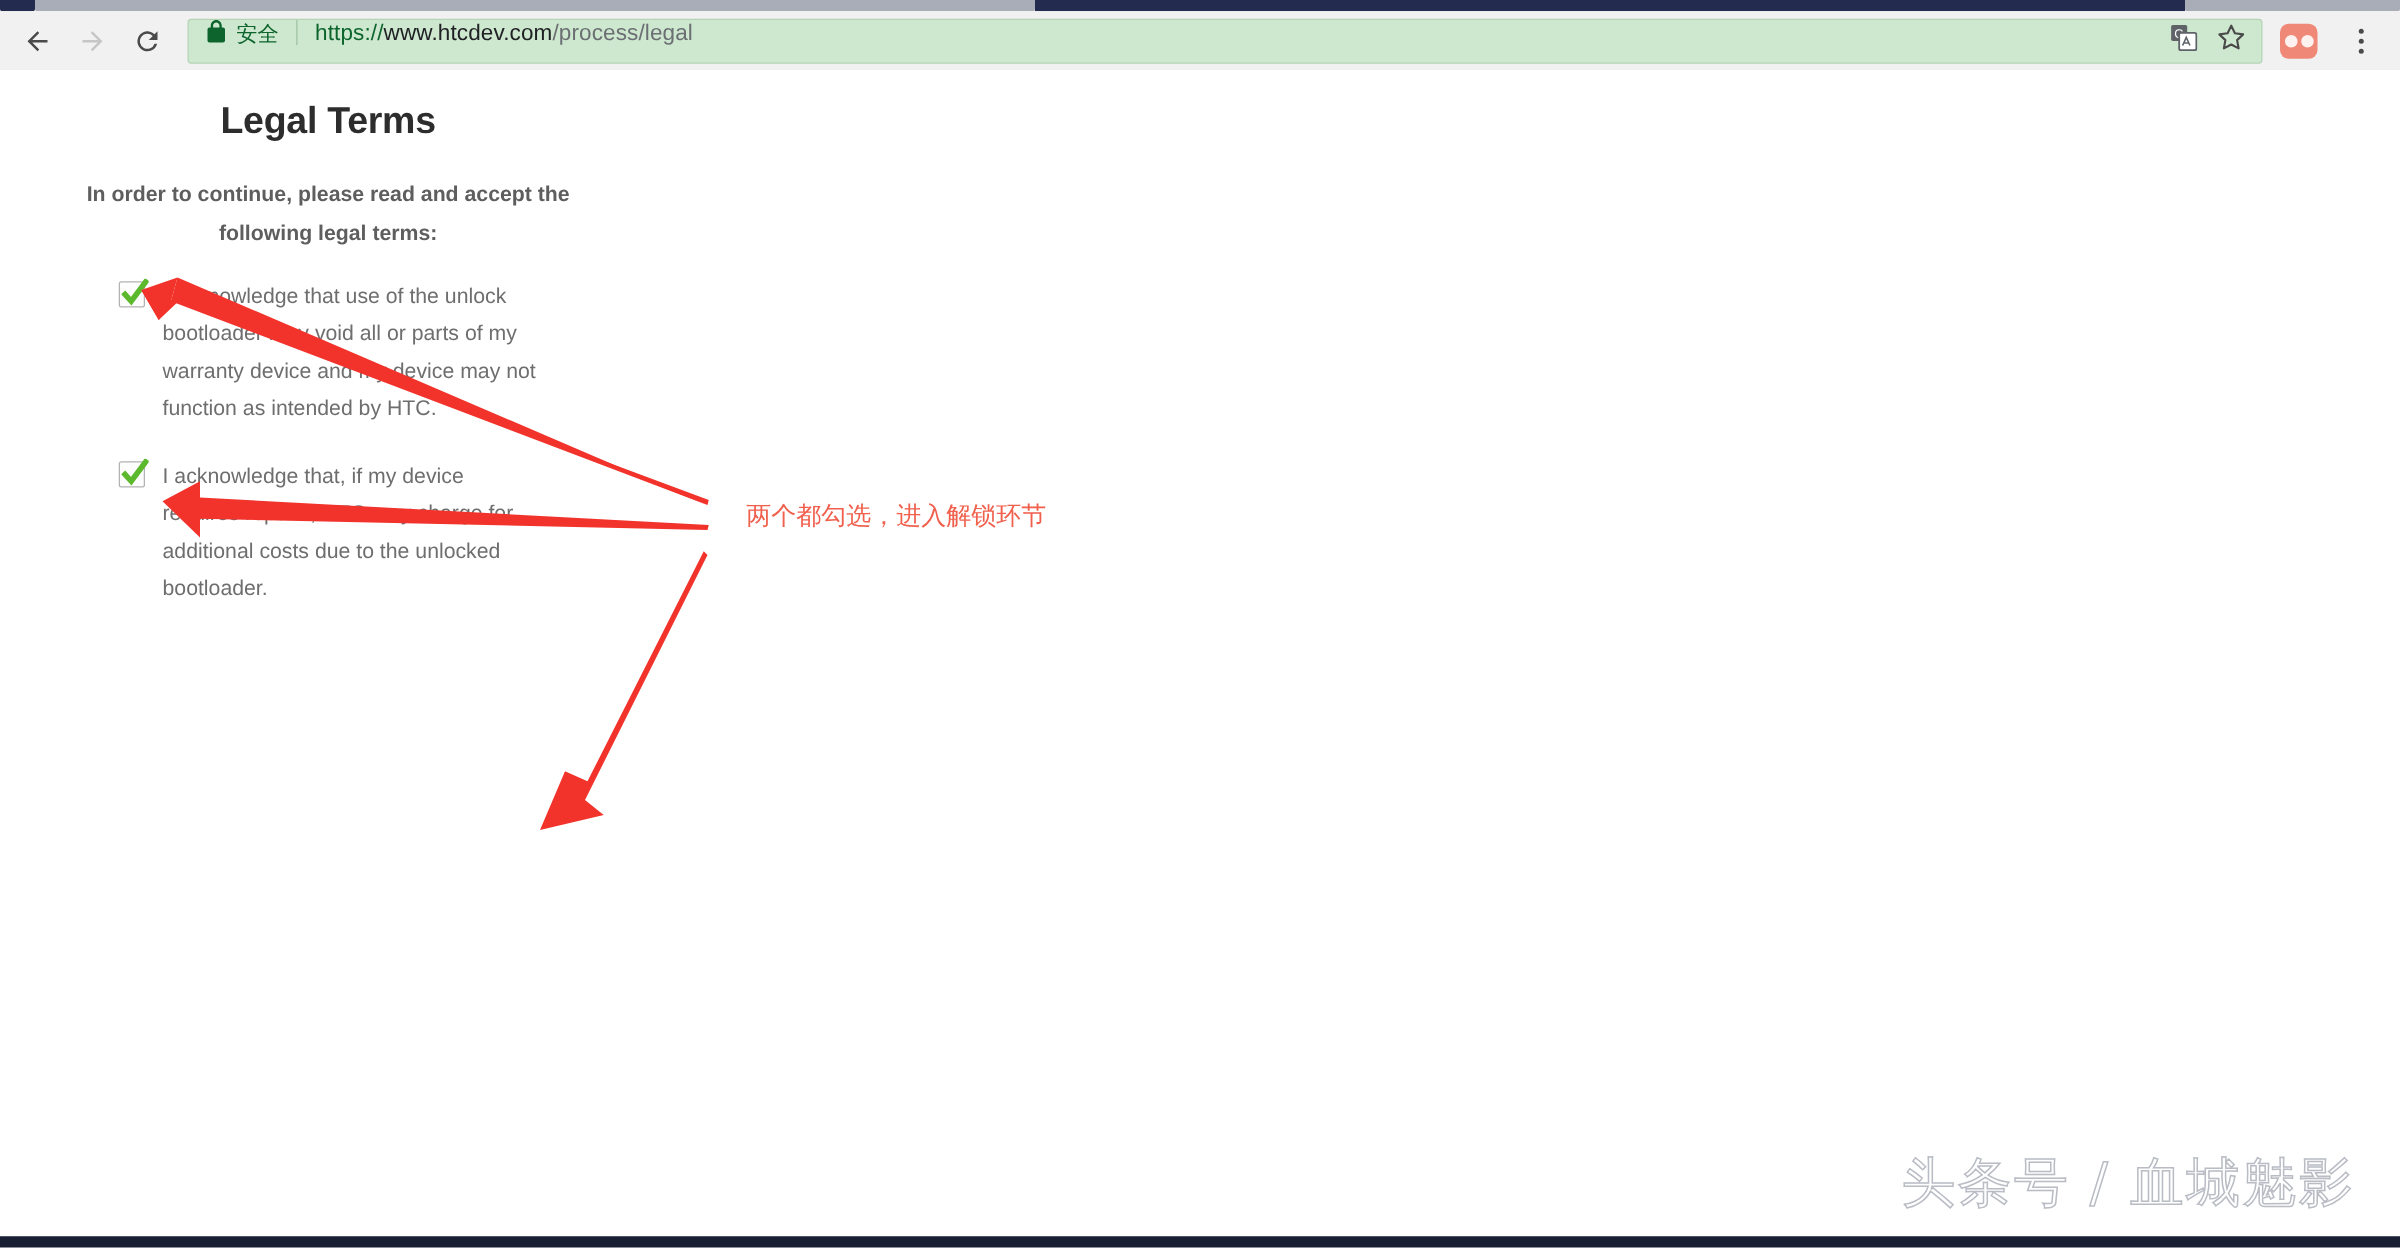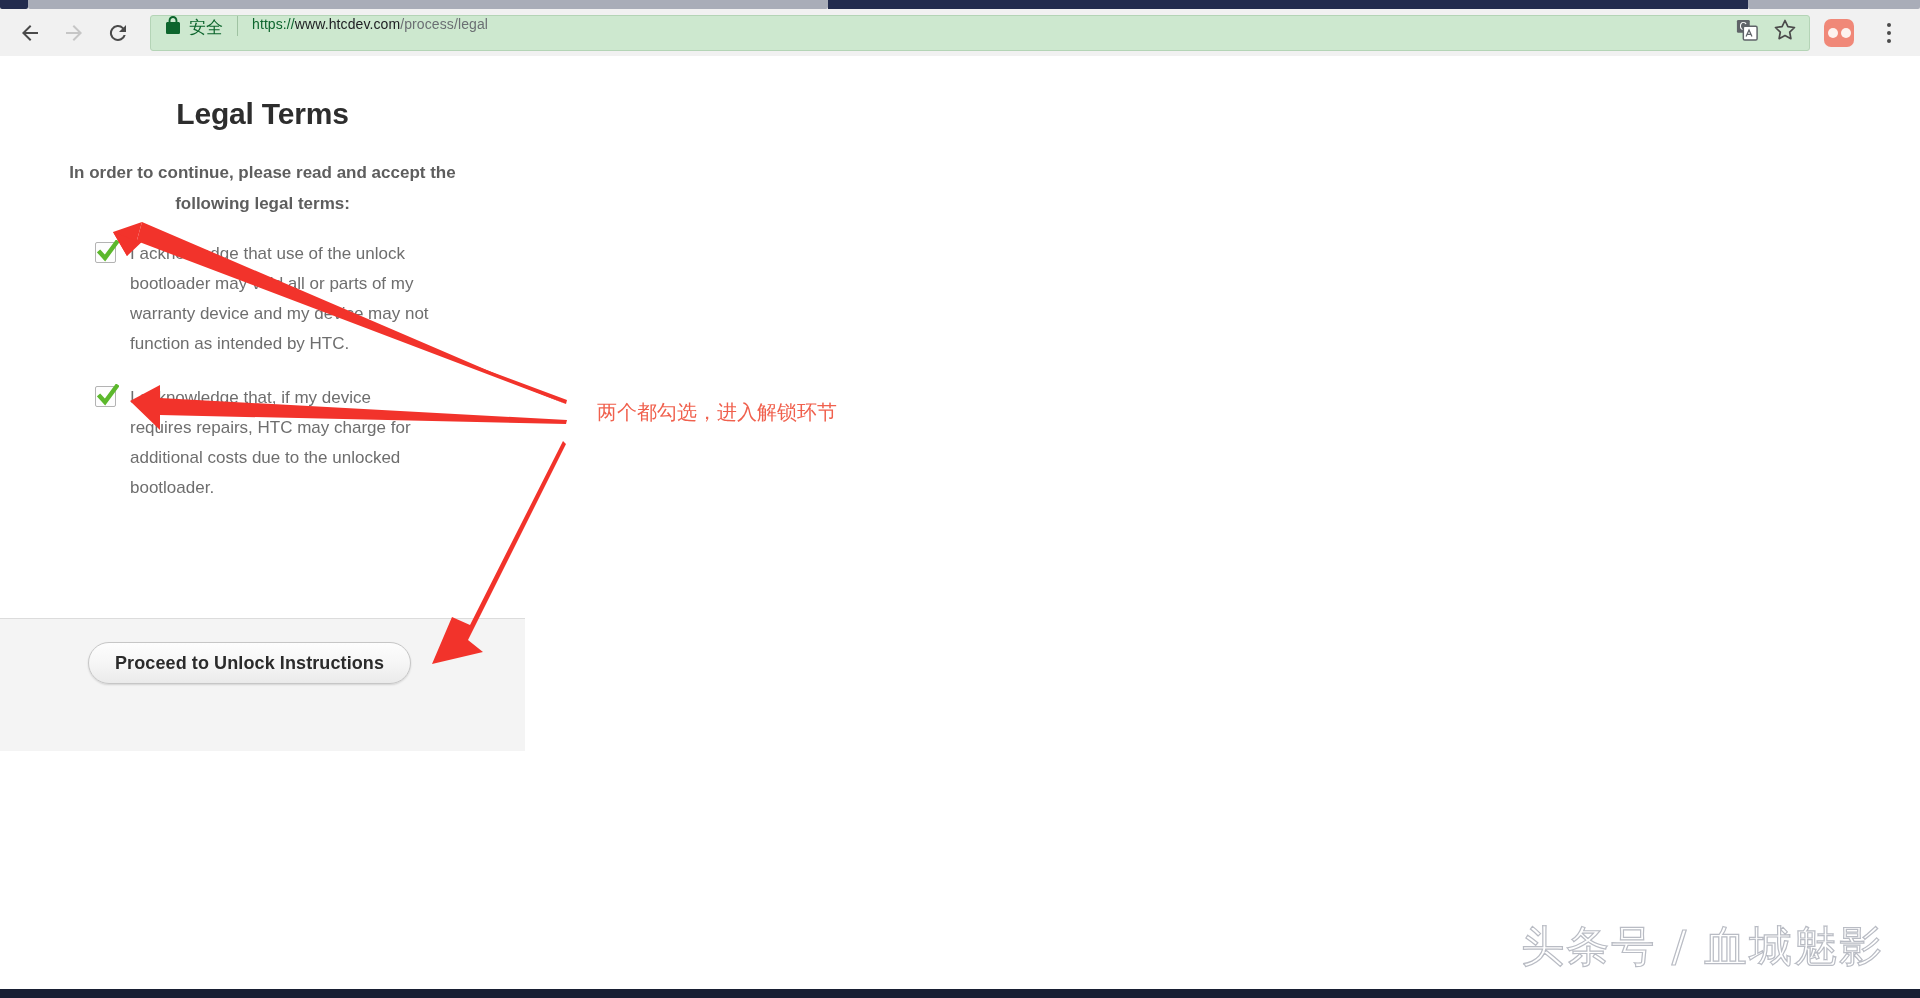--- a/index.html
+++ b/index.html
@@ -87,21 +87,21 @@
     flex: 0 0 auto;
   }
   .omni-divider {
     width: 1px;
     height: 20px;
     background: #9fc2a2;
     margin: 0 14px;
     flex: 0 0 auto;
   }
   .url-text {
-    font-size: 14px;
+    font-size: 18px;
     white-space: nowrap;
     overflow: hidden;
     flex: 1 1 auto;
     letter-spacing: 0.1px;
   }
   .url-scheme { color: #0d652d; }
   .url-host   { color: #202124; }
   .url-path   { color: #6b6f73; }
 
   .omni-actions {
@@ -151,21 +151,21 @@
     top: 0;
     width: 525px;
   }
 
   .page-title {
     text-align: center;
     font-size: 30px;
     font-weight: bold;
     color: #2d2d2d;
     margin: 0;
-    padding-top: 41px;
+    padding-top: 24px;
     letter-spacing: -0.2px;
   }
 
   .intro {
     text-align: center;
     font-size: 17px;
     font-weight: bold;
     color: #5e5e5e;
     line-height: 31px;
     margin: 26px auto 0 auto;
@@ -369,23 +369,20 @@
           <svg width="22" height="24" viewBox="0 0 22 24">
             <path d="M3 12.5l5 5.5L19.5 2.5" stroke="#5cb82c" stroke-width="4.4" fill="none" stroke-linecap="square"></path>
           </svg>
         </span>
         <span class="term-text">I acknowledge that, if my device requires repairs, HTC may charge for additional costs due to the unlocked bootloader.</span>
       </div>
 
     </div>
   </div>
 
-  <div class="footer-panel">
-    <button class="proceed-btn">Proceed to Unlock Instructions</button>
-  </div>
 </div>
 
 <div class="annotation-layer">
   <svg width="1920" height="998" viewBox="0 0 1920 998" style="position:absolute;left:0;top:0;">
 
     <g>
       <path d="M566,404 L146,238 L127,256 L113,232 L142,222 L137,240 L567,400 Z" fill="#f2332b"></path>
       <path d="M566,404 L142,222 L137,240 L127,256 L113,232 Z" fill="#f2332b"></path>
     </g>
 

